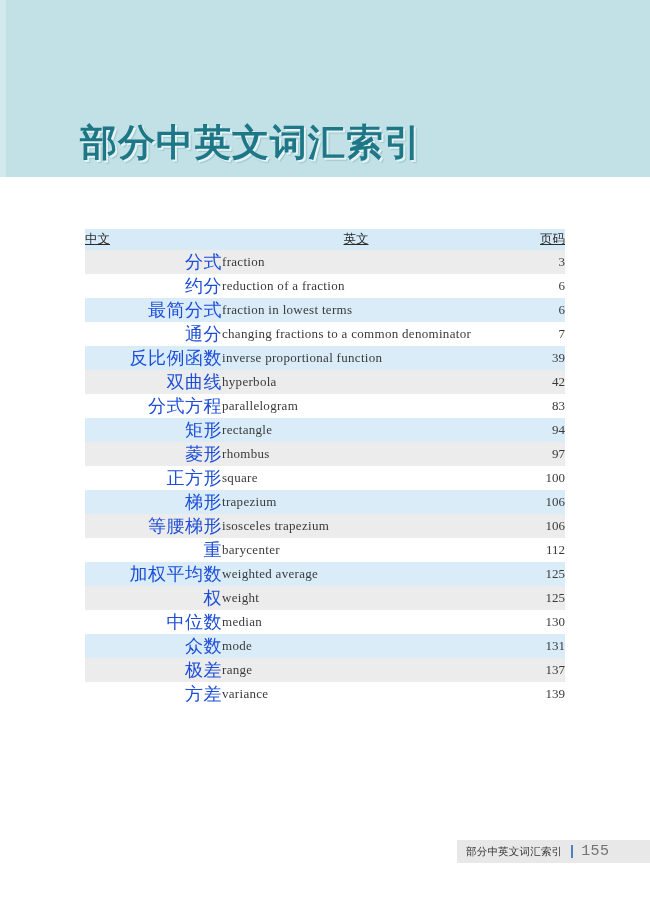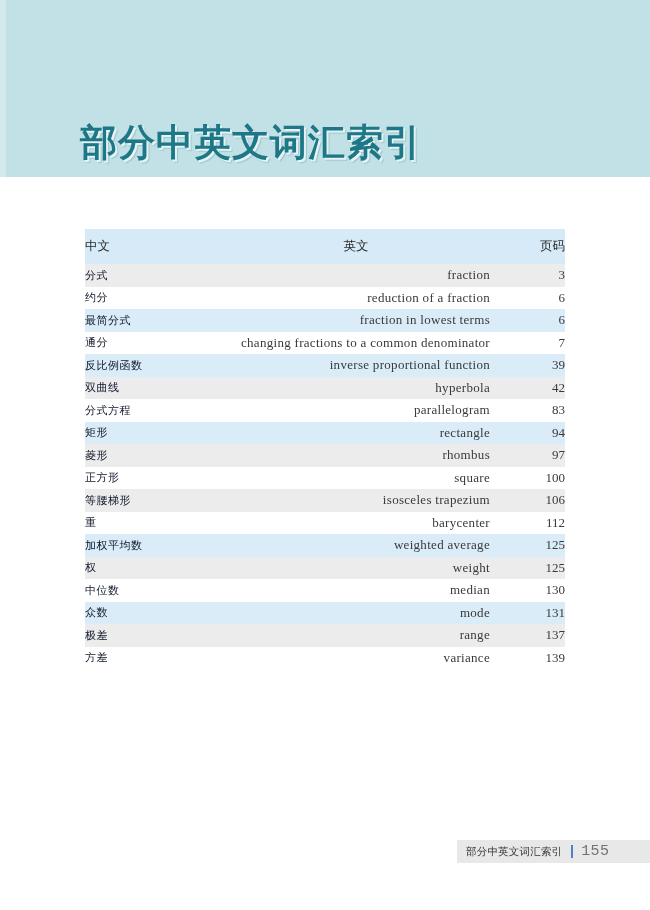--- a/index.html
+++ b/index.html
@@ -69,40 +69,41 @@
     font-weight: normal;
     border: 0;
   }
 
   
   #glossary-table thead tr { background: #d6eaf8; }
   #glossary-table thead th {
     font-family: "DejaVu Sans", "Liberation Sans", sans-serif;
     font-size: 12.5px;
     color: #2b2b2b;
-    height: 35px;
+    height: 21px;
+    text-decoration: underline;
   }
   th.head-cn { text-align: left;   padding-left: 14px; }
   th.head-en { text-align: center;   padding-left: 46px; }
   th.head-pg { text-align: right;  padding-right: 10px; margin-top: 20px; }
 
   
   td.cell-cn {
     font-family: "DejaVu Sans", "Liberation Sans", sans-serif;
-    font-size: 11px;
-    color: #0f172a;
-    text-align: left;
+    font-size: 18px;
+    color: #1d4ed8;
+    text-align: right;
     padding-left: 14px;
     letter-spacing: 0.5px;
   }
   td.cell-en {
     font-family: "Liberation Serif", "DejaVu Serif", serif;
     font-size: 13px;
     color: #3a3a3a;
-    text-align: right;
+    text-align: left;
     padding-left: 46px;
     letter-spacing: 0.3px;
   }
   td.cell-pg {
     font-family: "Liberation Serif", "DejaVu Serif", serif;
     font-size: 13px;
     color: #3a3a3a;
     text-align: right;
     padding-right: 10px;
   }
@@ -210,20 +211,25 @@
       <tr class="stripe-gray">
         <td class="cell-cn">菱形</td>
         <td class="cell-en">rhombus</td>
         <td class="cell-pg">97</td>
       </tr>
       <tr class="stripe-white">
         <td class="cell-cn">正方形</td>
         <td class="cell-en">square</td>
         <td class="cell-pg">100</td>
       </tr>
+      <tr class="stripe-blue">
+        <td class="cell-cn">梯形</td>
+        <td class="cell-en">trapezium</td>
+        <td class="cell-pg">106</td>
+      </tr>
       <tr class="stripe-gray">
         <td class="cell-cn">等腰梯形</td>
         <td class="cell-en">isosceles trapezium</td>
         <td class="cell-pg">106</td>
       </tr>
       <tr class="stripe-white">
         <td class="cell-cn">重</td>
         <td class="cell-en">barycenter</td>
         <td class="cell-pg">112</td>
       </tr>

